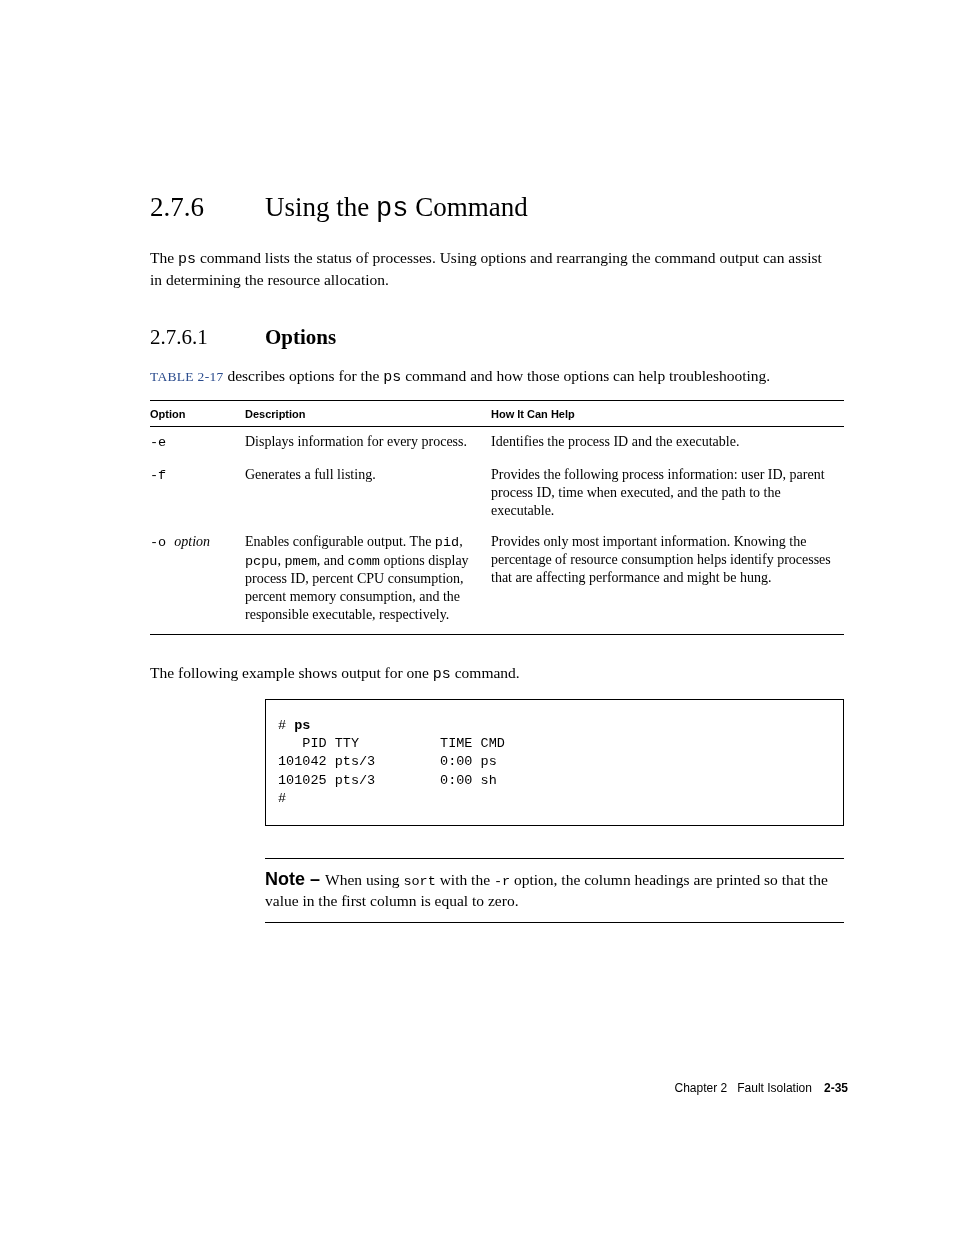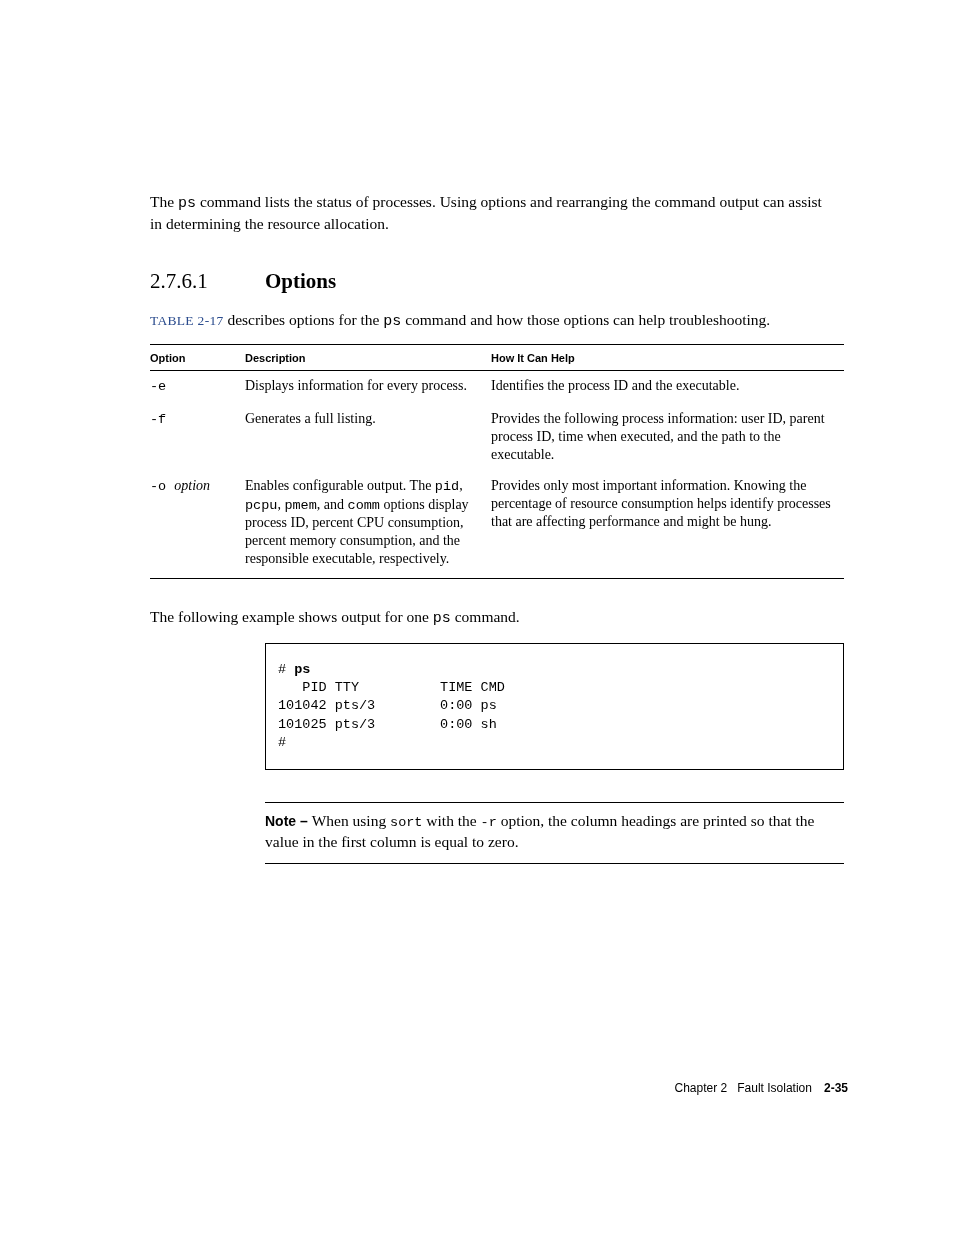--- a/index.html
+++ b/index.html
@@ -85,35 +85,41 @@
     white-space: pre;
   }
   pre.codebox .b { font-weight: bold; }
   .note-block {
     border-top: 1px solid #000;
     border-bottom: 1px solid #000;
     padding: 8px 0 10px 0;
     font-size: 15.5px;
     line-height: 1.35;
   }
-  .note-block .lead { font-family: Arial, Helvetica, sans-serif; font-weight: bold; font-size: 14px; }
+  .note-block .lead { font-family: Arial, Helvetica, sans-serif; font-weight: bold; font-size: 18px; }
   .footer {
     position: absolute;
     bottom: 140px;
     right: 106px;
     font-family: Arial, Helvetica, sans-serif;
     font-size: 12px;
   }
   .footer .pgnum { font-weight: bold; margin-left: 12px; }
 </style>
 </head>
 <body>
 
 <div class="page">
 
+  <div class="sec-head">
+    <div class="sec-num-276">2.7.6</div>
+    <div class="sec-title-276">
+      <span>Using the </span><span class="mono">ps</span><span> Command</span>
+    </div>
+  </div>
 
   <p class="para body-indent">
     <span>The </span><span class="mono">ps</span><span> command lists the status of processes. Using options and rearranging the command output can assist in determining the resource allocation.</span>
   </p>
 
   <div class="sub-head">
     <div class="sec-num-2761">2.7.6.1</div>
     <div class="sec-title-2761">Options</div>
   </div>
 

